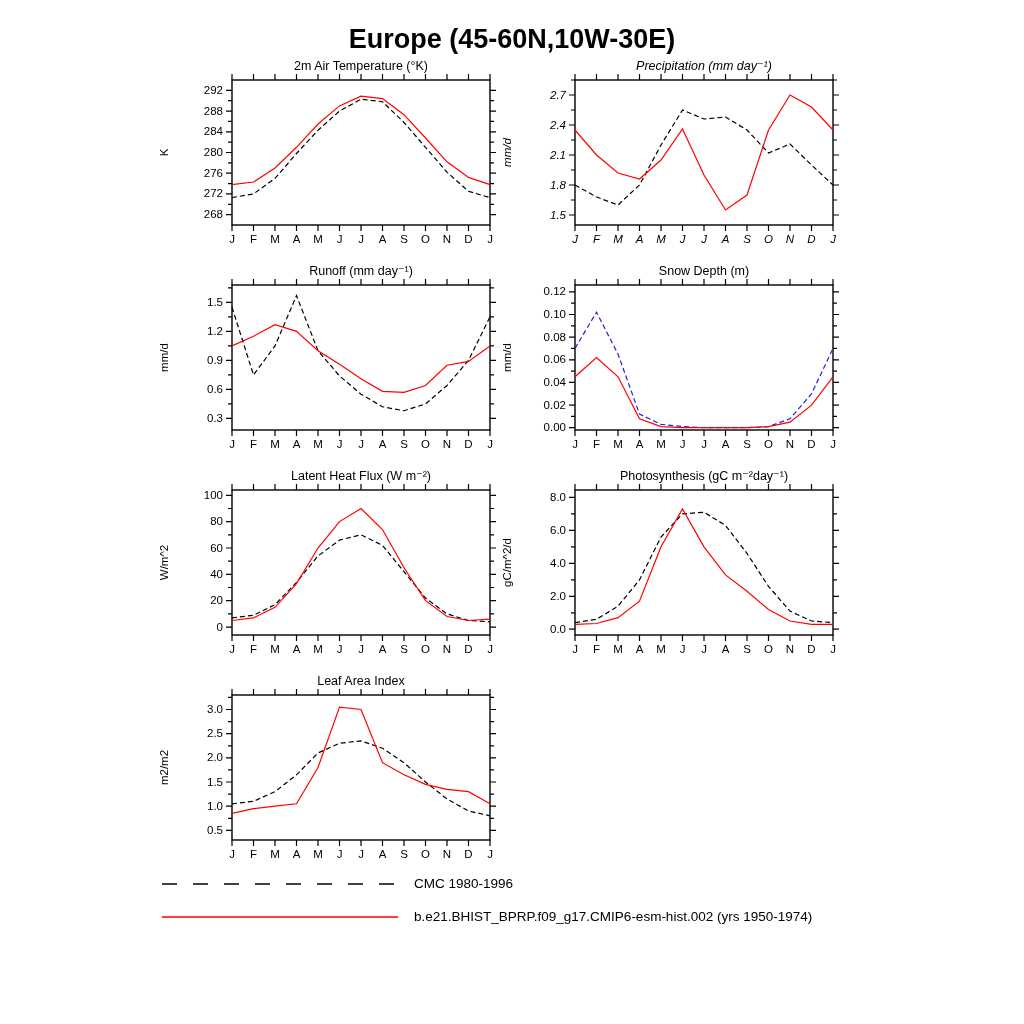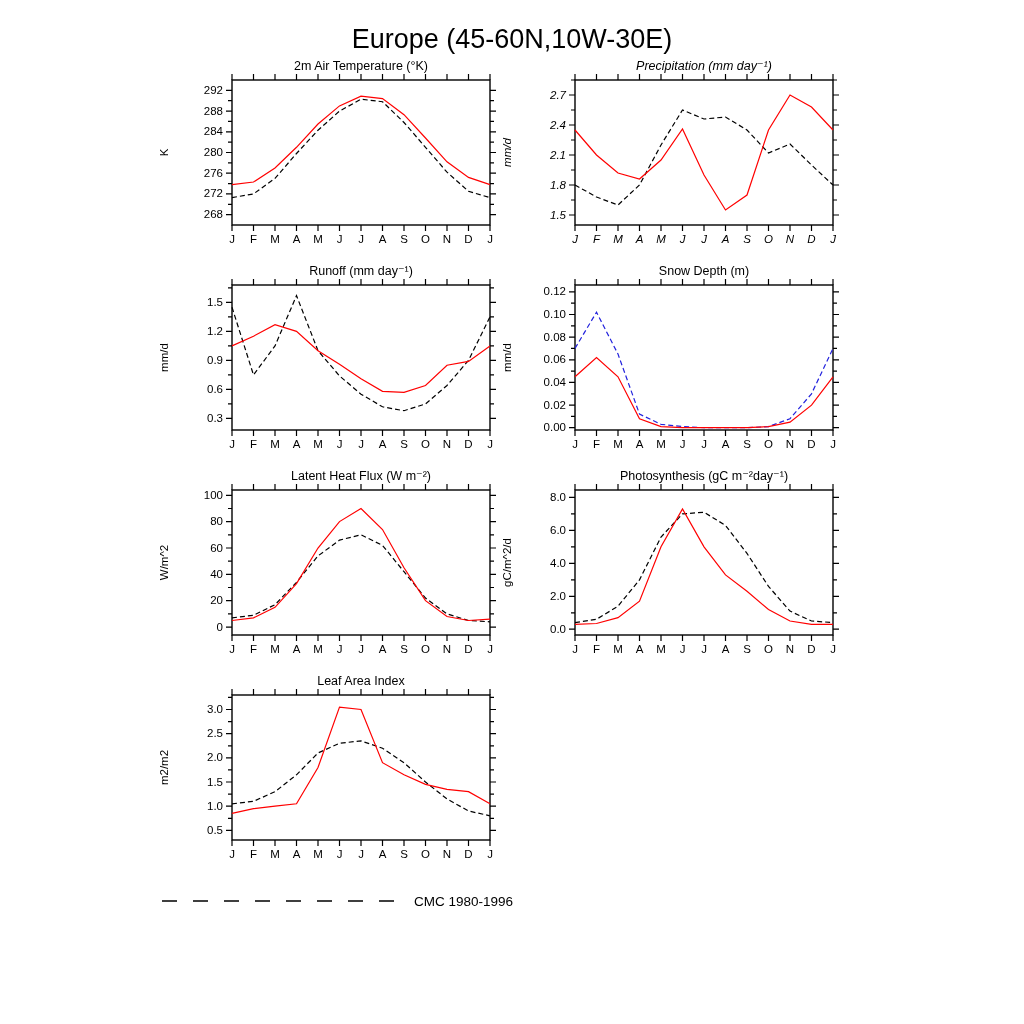--- a/index.html
+++ b/index.html
@@ -3,31 +3,31 @@
 <meta charset="utf-8">
 <style>
   *{margin:0;padding:0;box-sizing:border-box}
   html,body{background:#ffffff}
   body{
     width:1024px;height:1024px;position:relative;overflow:hidden;
     font-family:"Liberation Sans","DejaVu Sans",sans-serif;color:#000;
   }
   .main-title{
     position:absolute;top:24px;left:0;width:1024px;text-align:center;
-    font-size:27px;font-weight:400;
+    font-size:27px;font-weight:700;
   }
   .charts{position:absolute;left:0;top:0;width:920px;height:1024px}
   .chart{position:absolute;width:345px;height:202px}
   svg text{font-family:"Liberation Sans","DejaVu Sans",sans-serif;fill:#000}
   .ct{font-size:12.5px}
   .tl{font-size:11.5px}
   .bx{fill:none;stroke:#000;stroke-width:1.4}
   .tick{stroke:#000;stroke-width:1.2;fill:none}
   .legend{position:absolute;left:160px;top:876px;display:flex;flex-direction:column}
-  .lrow{display:flex;align-items:flex-end;height:33px;gap:14px}
+  .lrow{display:flex;align-items:flex-start;height:33px;gap:14px}
   .ltext{font-size:13.5px;white-space:nowrap}
 </style>
 </head>
 <body>
 
 <div class="main-title">Europe (45-60N,10W-30E)</div>
 
 <div class="charts">
     <div class="chart" style="left: 154px; top: 54px;"><svg xmlns="http://www.w3.org/2000/svg" width="345" height="202">
         <text class="ct" x="207" y="16" text-anchor="middle">2m Air Temperature (°K)</text>
@@ -219,13 +219,19 @@
       </svg></div>
   </div>
 
 <div class="legend">
     <div class="lrow">
       <svg width="240" height="16">
         <line x1="2" y1="8" x2="238" y2="8" stroke="#000000" stroke-width="1.4" stroke-dasharray="15 16"></line>
       </svg>
       <span class="ltext">CMC 1980-1996</span>
     </div>
+    <div class="lrow">
+      <svg width="240" height="16">
+        <line x1="2" y1="8" x2="238" y2="8" stroke="#ff0000" stroke-width="1.4"></line>
+      </svg>
+      <span class="ltext">b.e21.BHIST_BPRP.f09_g17.CMIP6-esm-hist.002 (yrs 1950-1974)</span>
+    </div>
   </div>
 
 </body></html>

